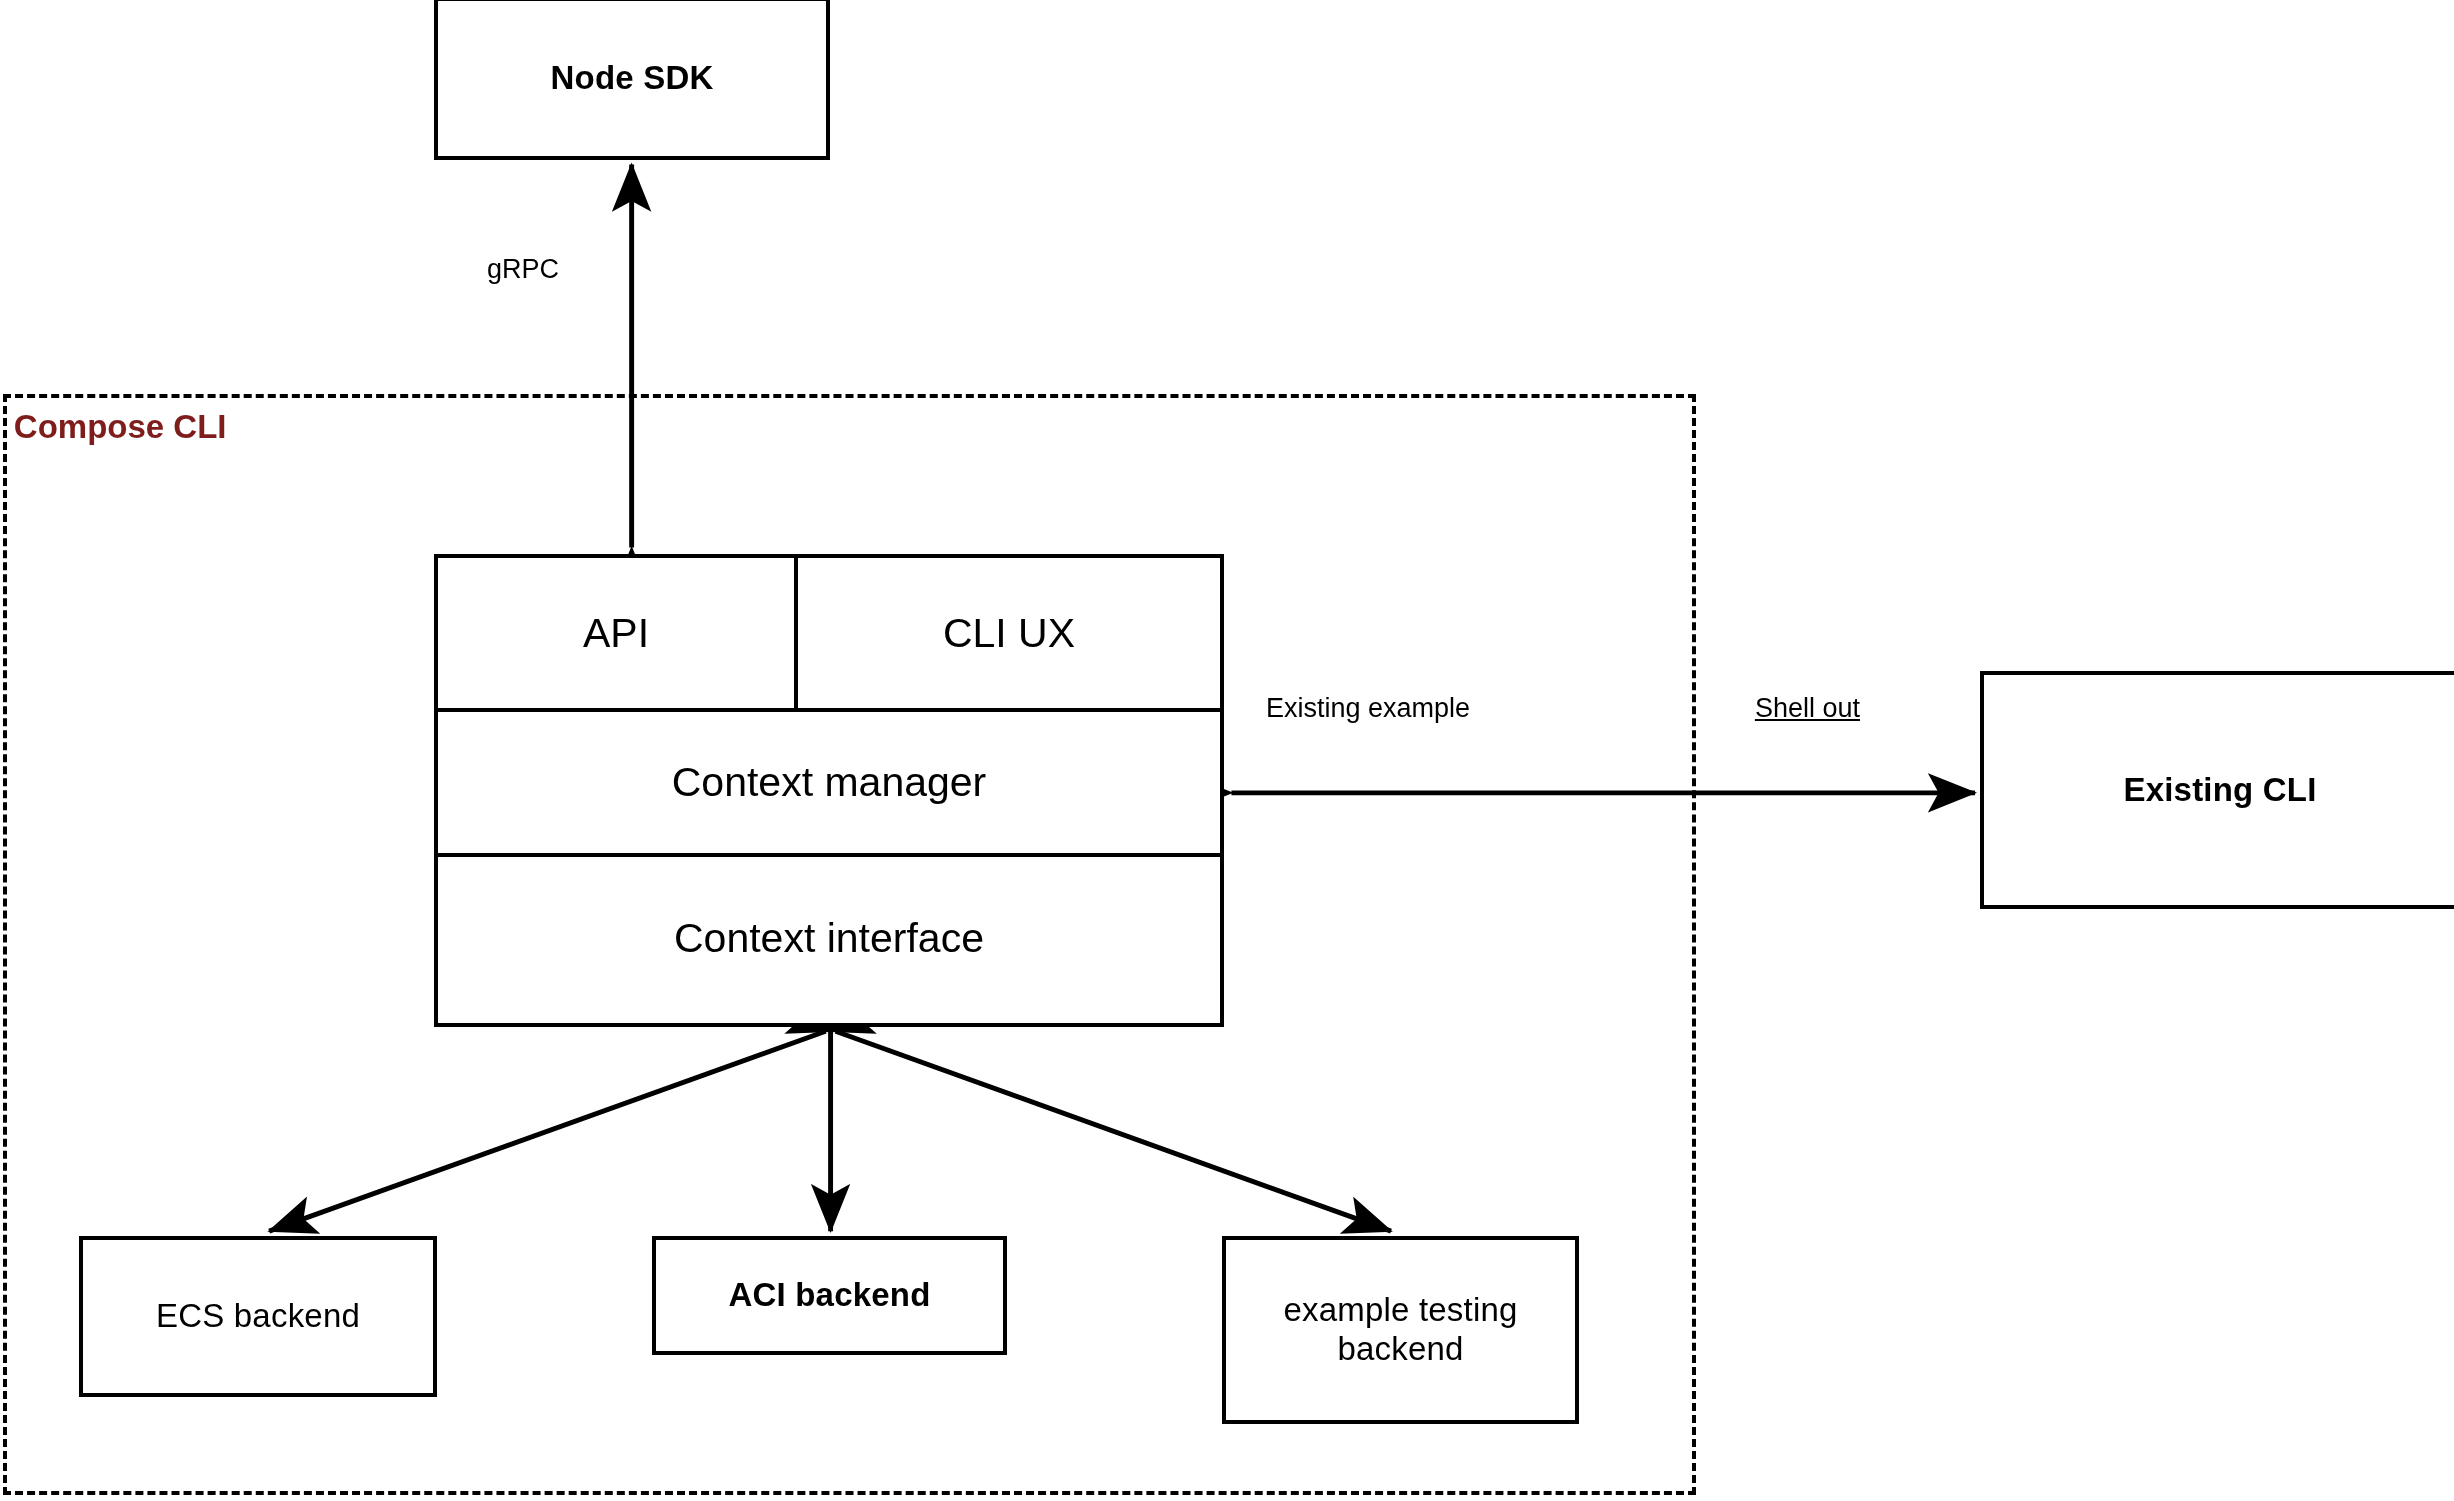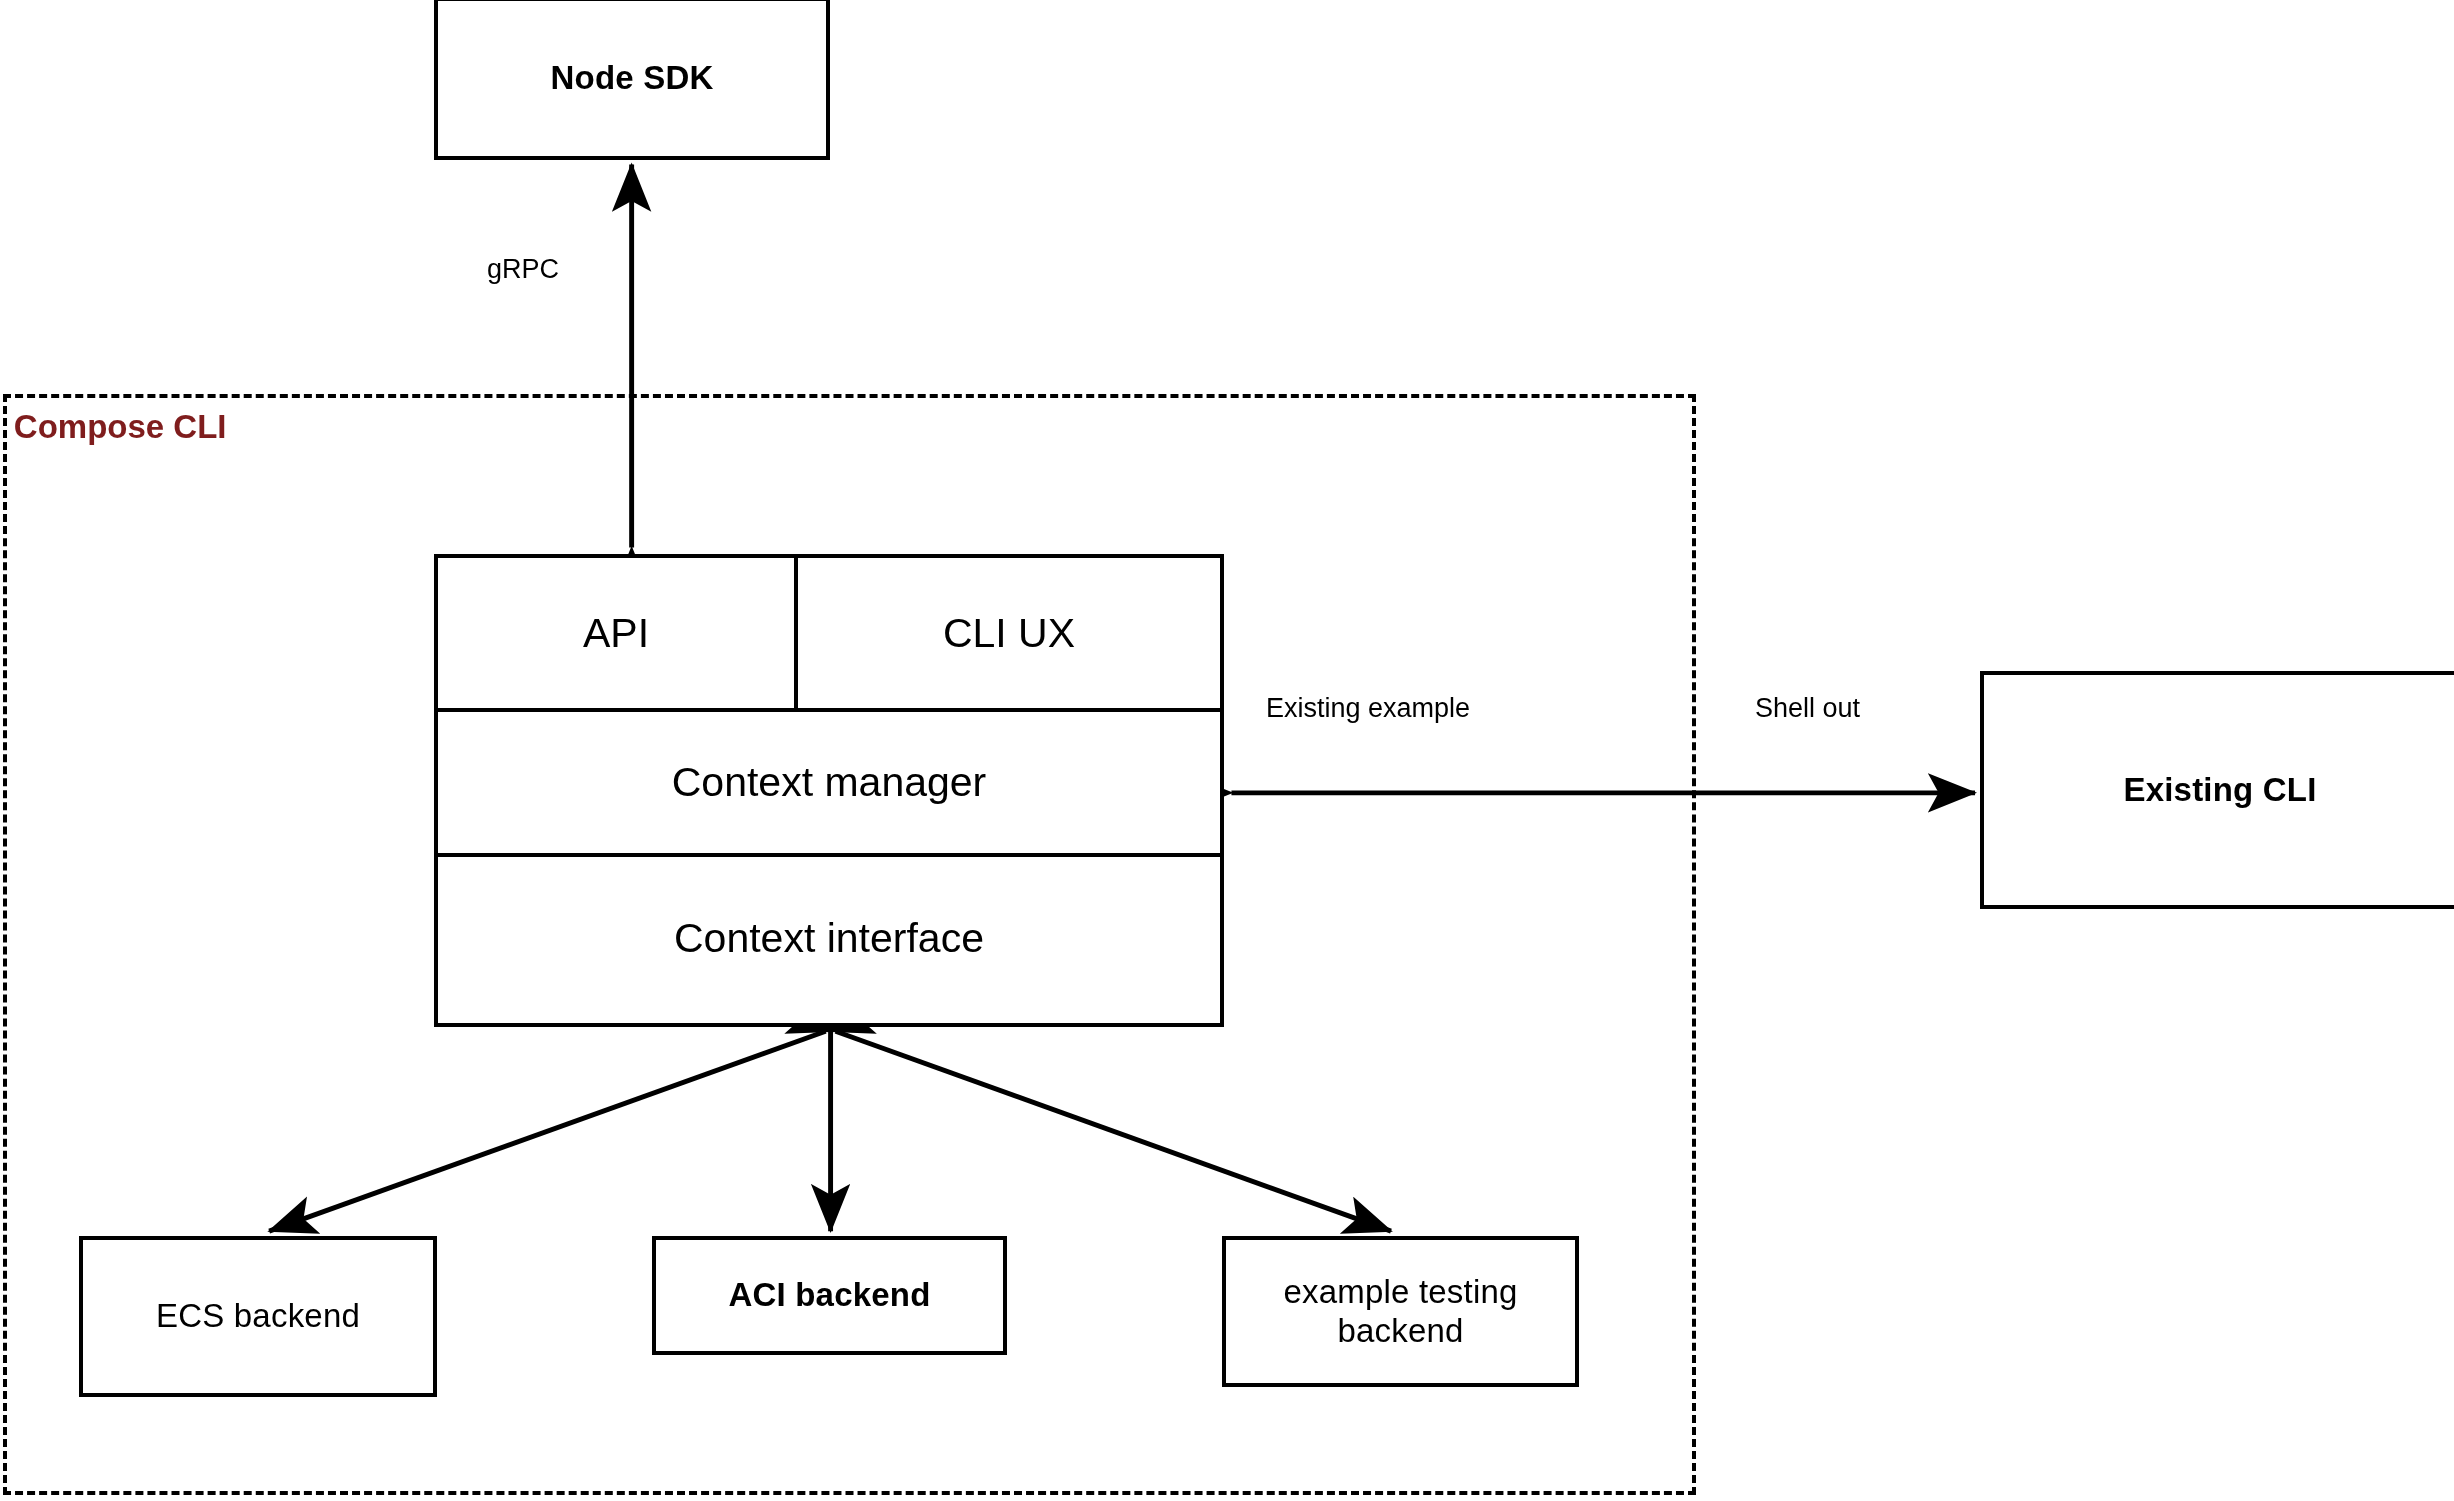--- a/index.html
+++ b/index.html
@@ -111,21 +111,21 @@
 
     <line x1="843" y1="1047" x2="843" y2="1250" stroke="#000000" stroke-width="5" marker-start="url(#ah)" marker-end="url(#ah)"></line>
 
     <line x1="848" y1="1047" x2="1412" y2="1250" stroke="#000000" stroke-width="5" marker-start="url(#ah)" marker-end="url(#ah)"></line>
   </svg>
 
   <div class="edge-label" style="left:481px; top:254px;">gRPC</div>
 
   <div class="edge-label" style="left:1260px; top:693px;">Existing example</div>
 
-  <div class="edge-label" style="left:1749px; top:693px;">Shell out</div>
+  <div class="edge-label" style="left:1749px; top:693px;text-decoration:underline;">Shell out</div>
 
   <div class="node bold" style="left:434px; top:-3px; width:396px; height:163px;">
     <span class="node-label">Node SDK</span>
   </div>
 
   <div class="node bold" style="left:1980px; top:671px; width:480px; height:238px;">
     <span class="node-label">Existing CLI</span>
   </div>
 
   <div class="stack" style="left:434px; top:554px; width:790px; height:473px;">
@@ -153,19 +153,19 @@
   </div>
 
   <div class="node" style="left:79px; top:1236px; width:358px; height:161px;">
     <span class="node-label">ECS backend</span>
   </div>
 
   <div class="node" style="left:652px; top:1236px; width:355px; height:119px;font-weight:bold;">
     <span class="node-label">ACI backend</span>
   </div>
 
-  <div class="node" style="left:1222px; top:1236px; width:357px; height:151px;">
+  <div class="node" style="left:1222px; top:1236px; width:357px; height:188px;">
     <span class="node-label">example testing
 backend</span>
   </div>
 
 </div>
 
 
 </body></html>

